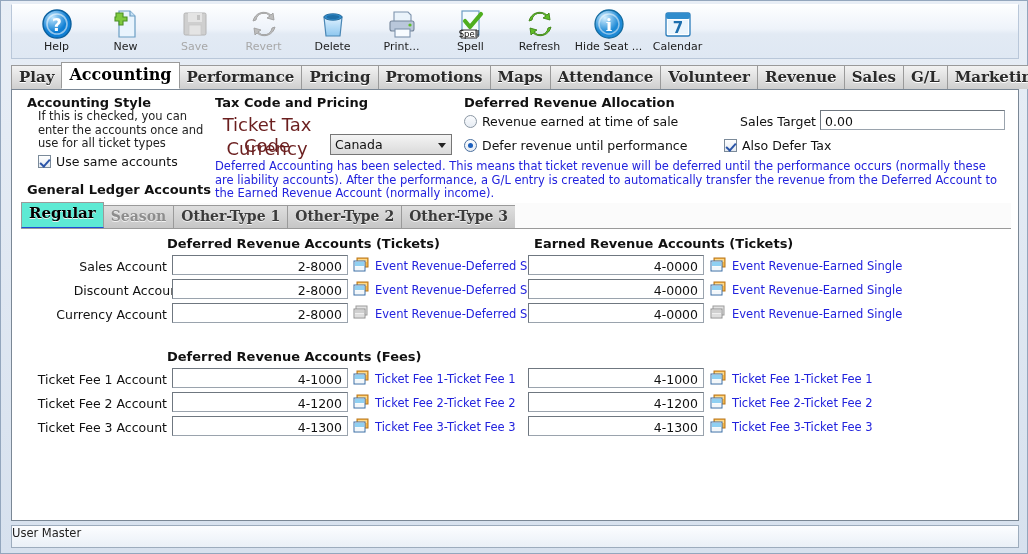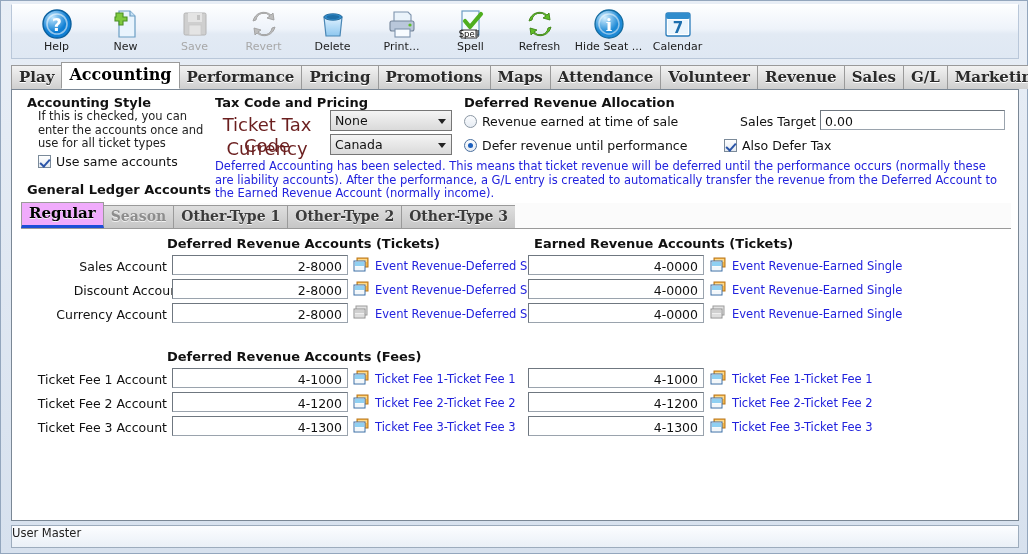--- a/index.html
+++ b/index.html
@@ -158,23 +158,23 @@
     font-size: 14px; font-weight: bold;
     background: linear-gradient(#dedede,#c6c6c6);
     color: #3a3a3a;
     border: 1px solid #9a9a9a; border-bottom: none;
     padding: 2px 7px 3px 7px; height: 23px; line-height: 17px;
     margin-right: -1px; cursor: pointer;
     text-shadow: 0 1px 0 #f2f2f2;
   }
   .subtab.dim { color: #8d8d8d; }
   .subtab.active {
-    background: #f0abfc; color: #000;
+    background: #5eead4; color: #000;
     height: 26px; font-size: 15px;
-    border-bottom: 3px solid #1d4ed8;
+    border-bottom: 1px solid #1d4ed8;
     position: relative; z-index: 2;
   }
   .subtab-fill { flex: 1; height: 23px; background: #fbfbfb; }
   
   .colhdr {
     position: absolute; font-size: 13px; font-weight: bold; color: #111;
   }
   
   .acct-link {
     position: absolute; font-size: 11.5px; color: #2222dd;
@@ -320,24 +320,20 @@
 
     <div class="grp-title" style="left:15px; top:5px;">Accounting Style</div>
     <div class="small-note" style="left:26px; top:20px; width:175px;">If this is checked, you can enter the accounts once and use for all ticket types</div>
     <div class="chk-row" style="left:26px; top:64px;">
       <span class="cbx checked"></span><span class="tx">Use same accounts</span>
     </div>
     <div class="grp-title" style="left:15px; top:92px;">General Ledger Accounts</div>
 
     <div class="grp-title" style="left:203px; top:5px;">Tax Code and Pricing</div>
     <div class="lbl-r" style="left:195px; top:24px; width:120px;">Ticket Tax Code</div>
-    <div class="sel" style="left:318px; top:20px; width:122px;">
-      <span>None</span>
-      <span class="arr"></span>
-    </div>
     <div class="lbl-r" style="left:195px; top:48px; width:120px;">Currency</div>
     <div class="sel" style="left:318px; top:44px; width:122px;">
       <span>Canada</span>
       <span class="arr"></span>
     </div>
 
     <div class="grp-title" style="left:452px; top:5px;">Deferred Revenue Allocation</div>
     <div class="chk-row" style="left:452px; top:24px;">
       <span class="rad"></span><span class="tx">Revenue earned at time of sale</span>
     </div>

